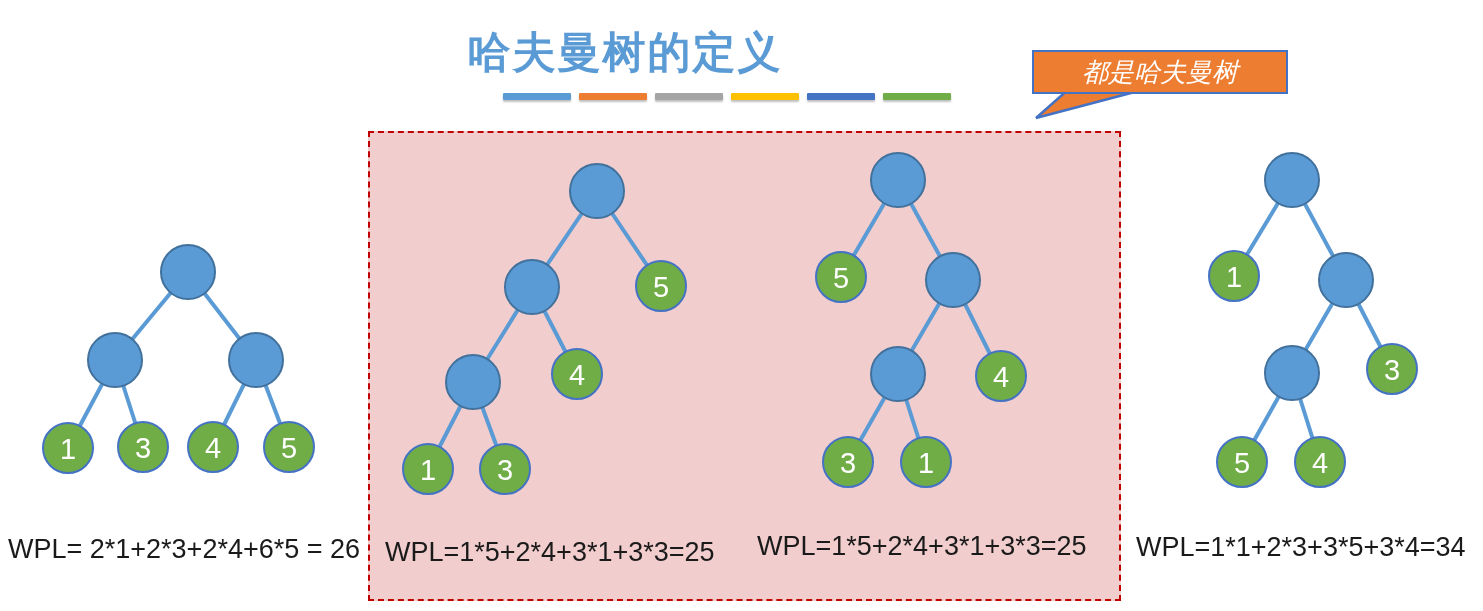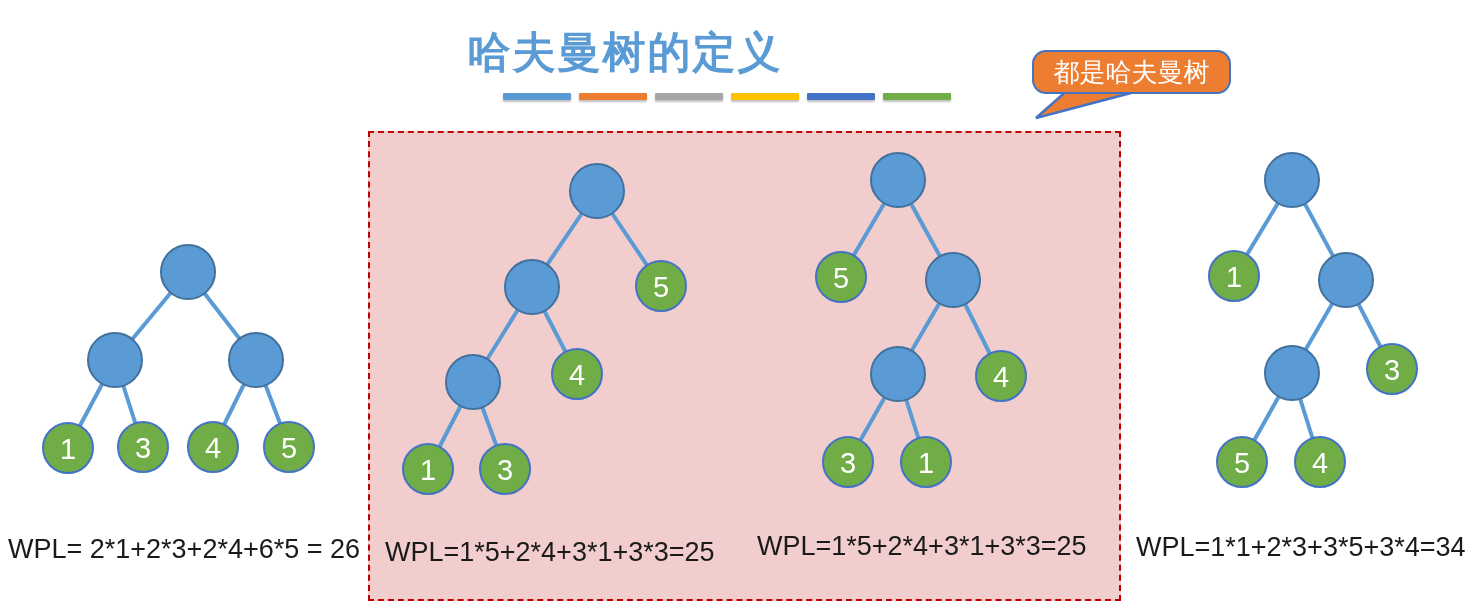--- a/index.html
+++ b/index.html
@@ -46,29 +46,30 @@
     pointer-events: none;
   }
   .callout-tail {
     position: absolute;
     left: 1030px; top: 84px;
     width: 140px; height: 40px;
   }
   .callout-bubble {
     position: absolute;
     left: 1032px; top: 50px;
-    width: 199px; height: 44px;
+    width: 256px; height: 44px;
     box-sizing: border-box;
     border: 2.5px solid #4472C4;
-    border-radius: 14px;
+    border-radius: 0;
     display: flex;
     align-items: center;
     justify-content: center;
     font-family: "DejaVu Serif", "Liberation Serif", serif;
     font-size: 26px;
+    font-style: italic;
   }
   .wpl {
     position: absolute;
     font-size: 27px;
     color: #1A1A1A;
     white-space: nowrap;
   }
   .wpl-1 { left: 8px;    top: 534px; }
   .wpl-2 { left: 385px;  top: 537px; }
   .wpl-3 { left: 757px;  top: 531px; }

